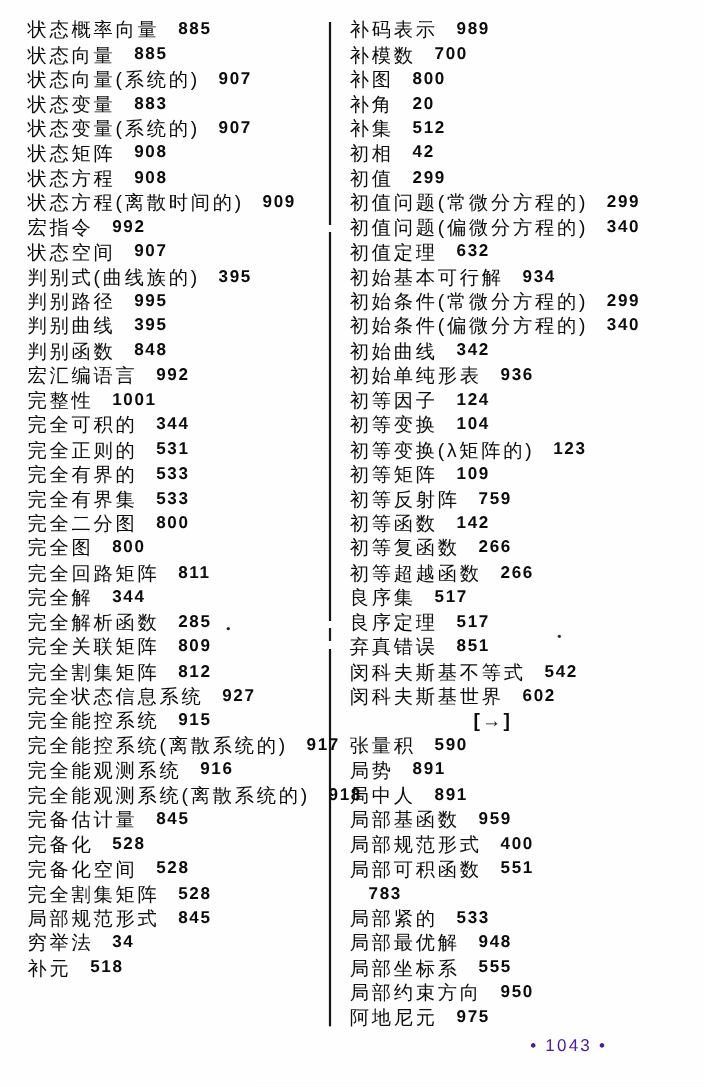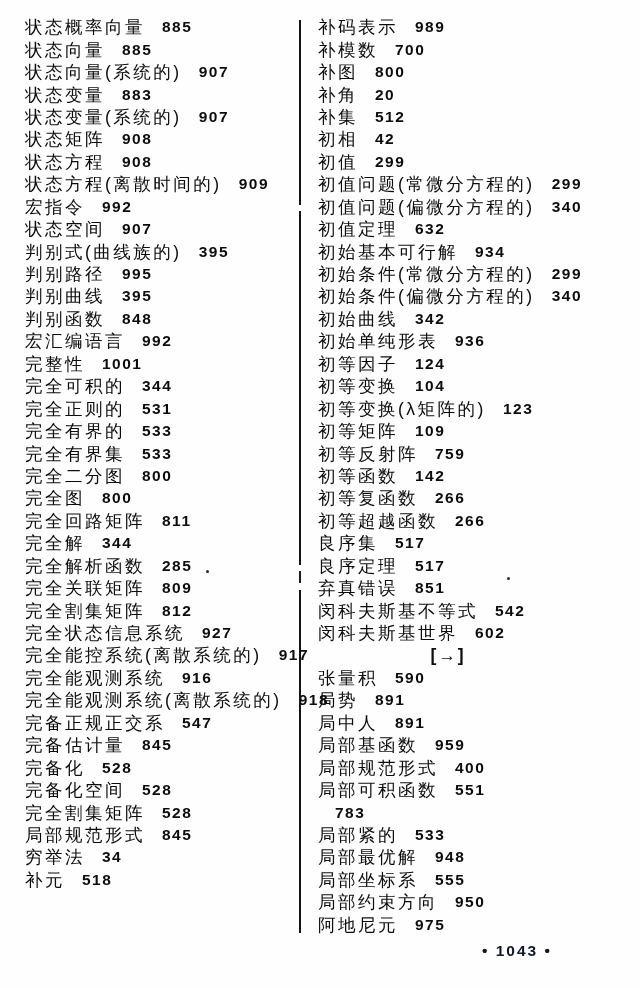--- a/index.html
+++ b/index.html
@@ -62,23 +62,23 @@
       transparent 563px, transparent 570px,
       #141414 570px, #141414 913px);
   }
   .page-number {
     position: absolute;
     left: 452px;
     top: 942px;
     width: 130px;
     text-align: center;
     font-size: 15.5px;
-    font-weight: 700;
+    font-weight: 400;
     letter-spacing: 2px;
-    color: #0f172a;
+    color: #4c1d95;
   }
   .speck {
     position: absolute;
     width: 3px;
     height: 3px;
     background: #2a2a2a;
     border-radius: 50%;
   }
   .speck.s1 { left: 206px; top: 570px; }
   .speck.s2 { left: 507px; top: 577px; }
@@ -194,34 +194,34 @@
       </div>
       <div class="entry">
         <span class="term">完全割集矩阵</span>
         <span class="num">812</span>
       </div>
       <div class="entry">
         <span class="term">完全状态信息系统</span>
         <span class="num">927</span>
       </div>
       <div class="entry">
+        <span class="term">完全能控系统</span>
+        <span class="num">915</span>
+      </div>
+      <div class="entry">
         <span class="term">完全能控系统(离散系统的)</span>
         <span class="num">917</span>
       </div>
       <div class="entry">
         <span class="term">完全能观测系统</span>
         <span class="num">916</span>
       </div>
       <div class="entry">
         <span class="term">完全能观测系统(离散系统的)</span>
         <span class="num">918</span>
-      </div>
-      <div class="entry">
-        <span class="term">完备正规正交系</span>
-        <span class="num">547</span>
       </div>
       <div class="entry">
         <span class="term">完备估计量</span>
         <span class="num">845</span>
       </div>
       <div class="entry">
         <span class="term">完备化</span>
         <span class="num">528</span>
       </div>
       <div class="entry">

